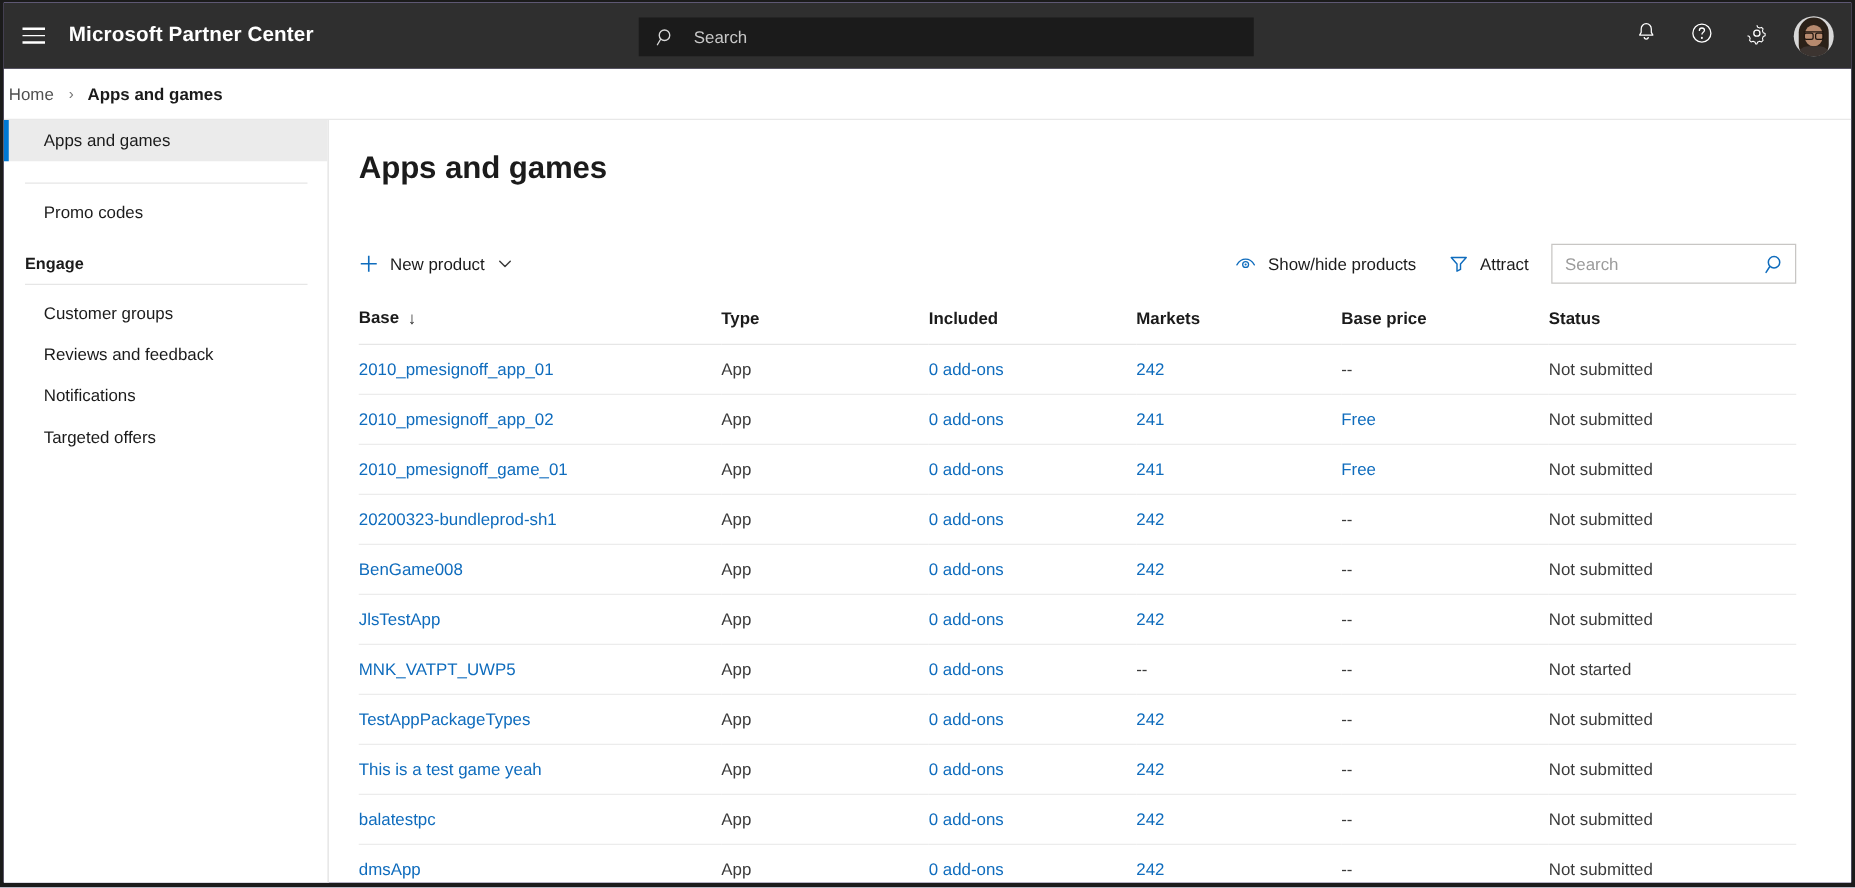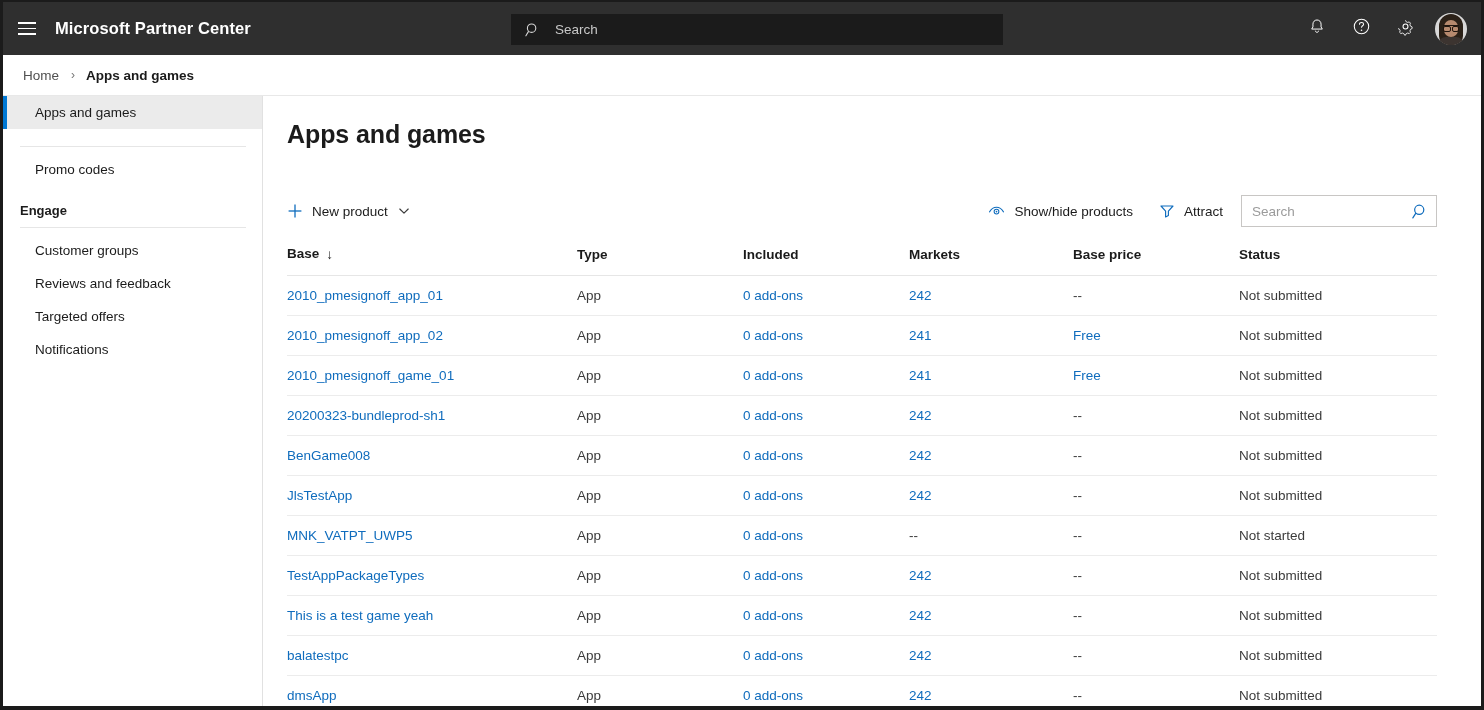--- a/index.html
+++ b/index.html
@@ -168,21 +168,21 @@
     width: 26px; height: 8px;
     background: #3c3430;
     border-radius: 9px 9px 0 0;
   }
 
   
   .breadcrumb {
     height: 40px;
     display: flex;
     align-items: center;
-    padding-left: 20px;
+    padding-left: 4px;
     background: #ffffff;
     border-bottom: 1px solid #e8e8e8;
     flex: none;
   }
   .crumb {
     font-size: 13.5px;
     color: #505050;
     cursor: pointer;
   }
   .crumb-sep {
@@ -479,24 +479,24 @@
         <div class="nav-group-title">Engage</div>
         <div class="nav-group-rule"></div>
         <div class="nav-spacer-sm"></div>
         <div class="nav-sub">
           <span>Customer groups</span>
         </div>
         <div class="nav-sub">
           <span>Reviews and feedback</span>
         </div>
         <div class="nav-sub">
-          <span>Targeted offers</span>
+          <span>Notifications</span>
         </div>
         <div class="nav-sub">
-          <span>Notifications</span>
+          <span>Targeted offers</span>
         </div>
       </div>
     </div>
 
     <div class="main">
       <h1 class="page-title">Apps and games</h1>
 
       <div class="toolbar">
         <div class="cmd">
           <span class="ci">

